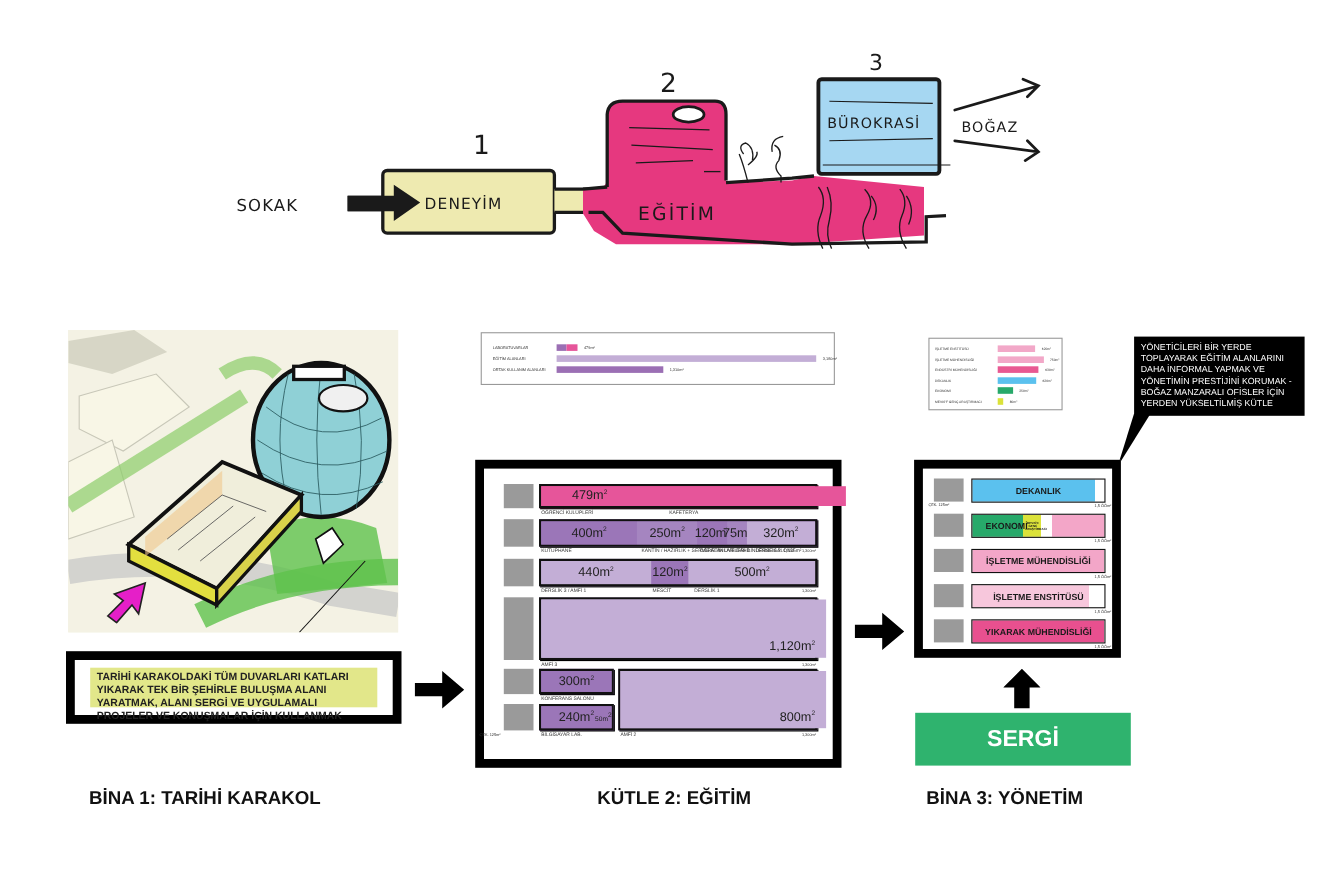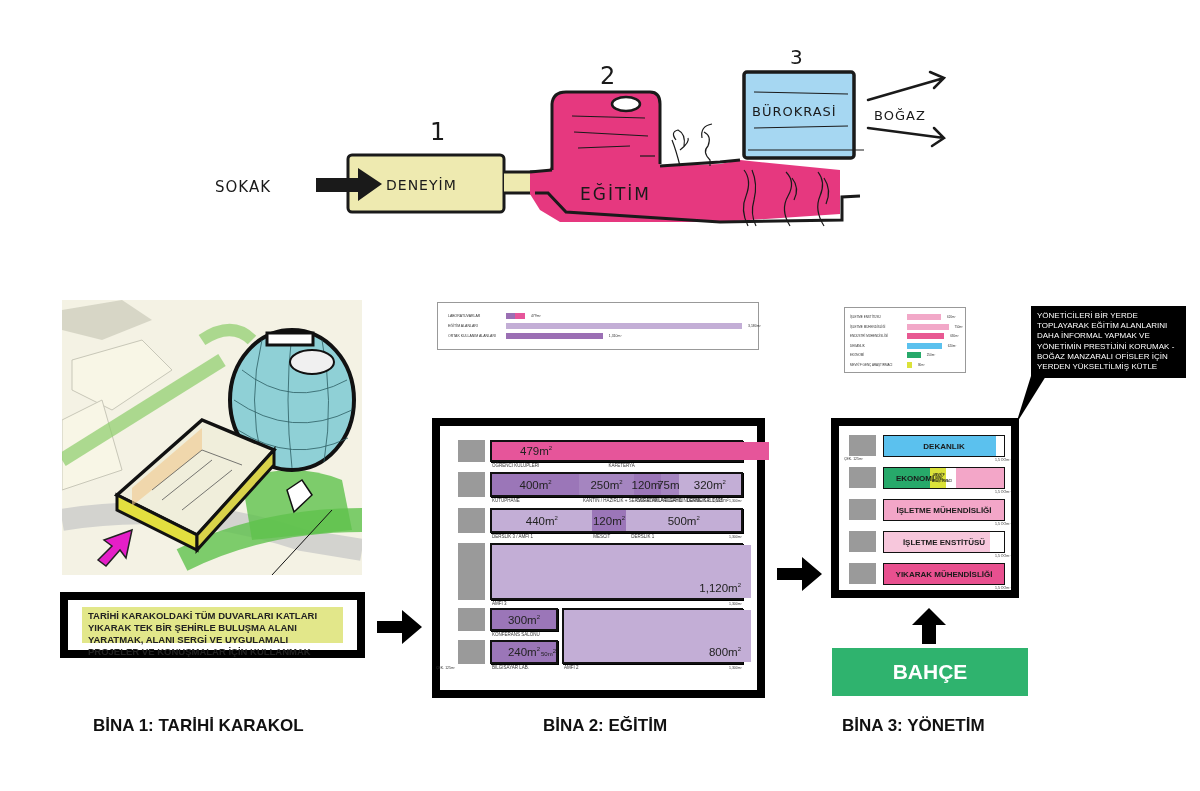--- a/index.html
+++ b/index.html
@@ -299,18 +299,18 @@
     </div>
     <div class="tot-lbl" style="left: 156px; top: 160px;">1,5 ÖÖm²</div>
     <div class="tot-lbl" style="left: 5px; top: 31px;">ÇEK. 125m²</div>
   </div>
 
 <svg class="abs" style="left:912px;top:608px" width="34" height="36" viewBox="0 0 34 36">
   <polygon points="17,0 34,17 24,17 24,36 10,36 10,17 0,17" fill="#000"></polygon>
 </svg>
 
 <div id="bahce" class="abs">
-  <span>BAHÇE</span>
+  <span>SERGİ</span>
 </div>
 
-<div class="abs bottom-title" style="left:93px;top:716px">BİNA 1: TARİHİ KARAKOL</div>
-<div class="abs bottom-title" style="left:543px;top:716px">BİNA 2: EĞİTİM</div>
+<div class="abs bottom-title" style="left:81px;top:716px">BİNA 1: TARİHİ KARAKOL</div>
+<div class="abs bottom-title" style="left:543px;top:716px">KÜTLE 2: EĞİTİM</div>
 <div class="abs bottom-title" style="left:842px;top:716px">BİNA 3: YÖNETİM</div>
 
 </body></html>

